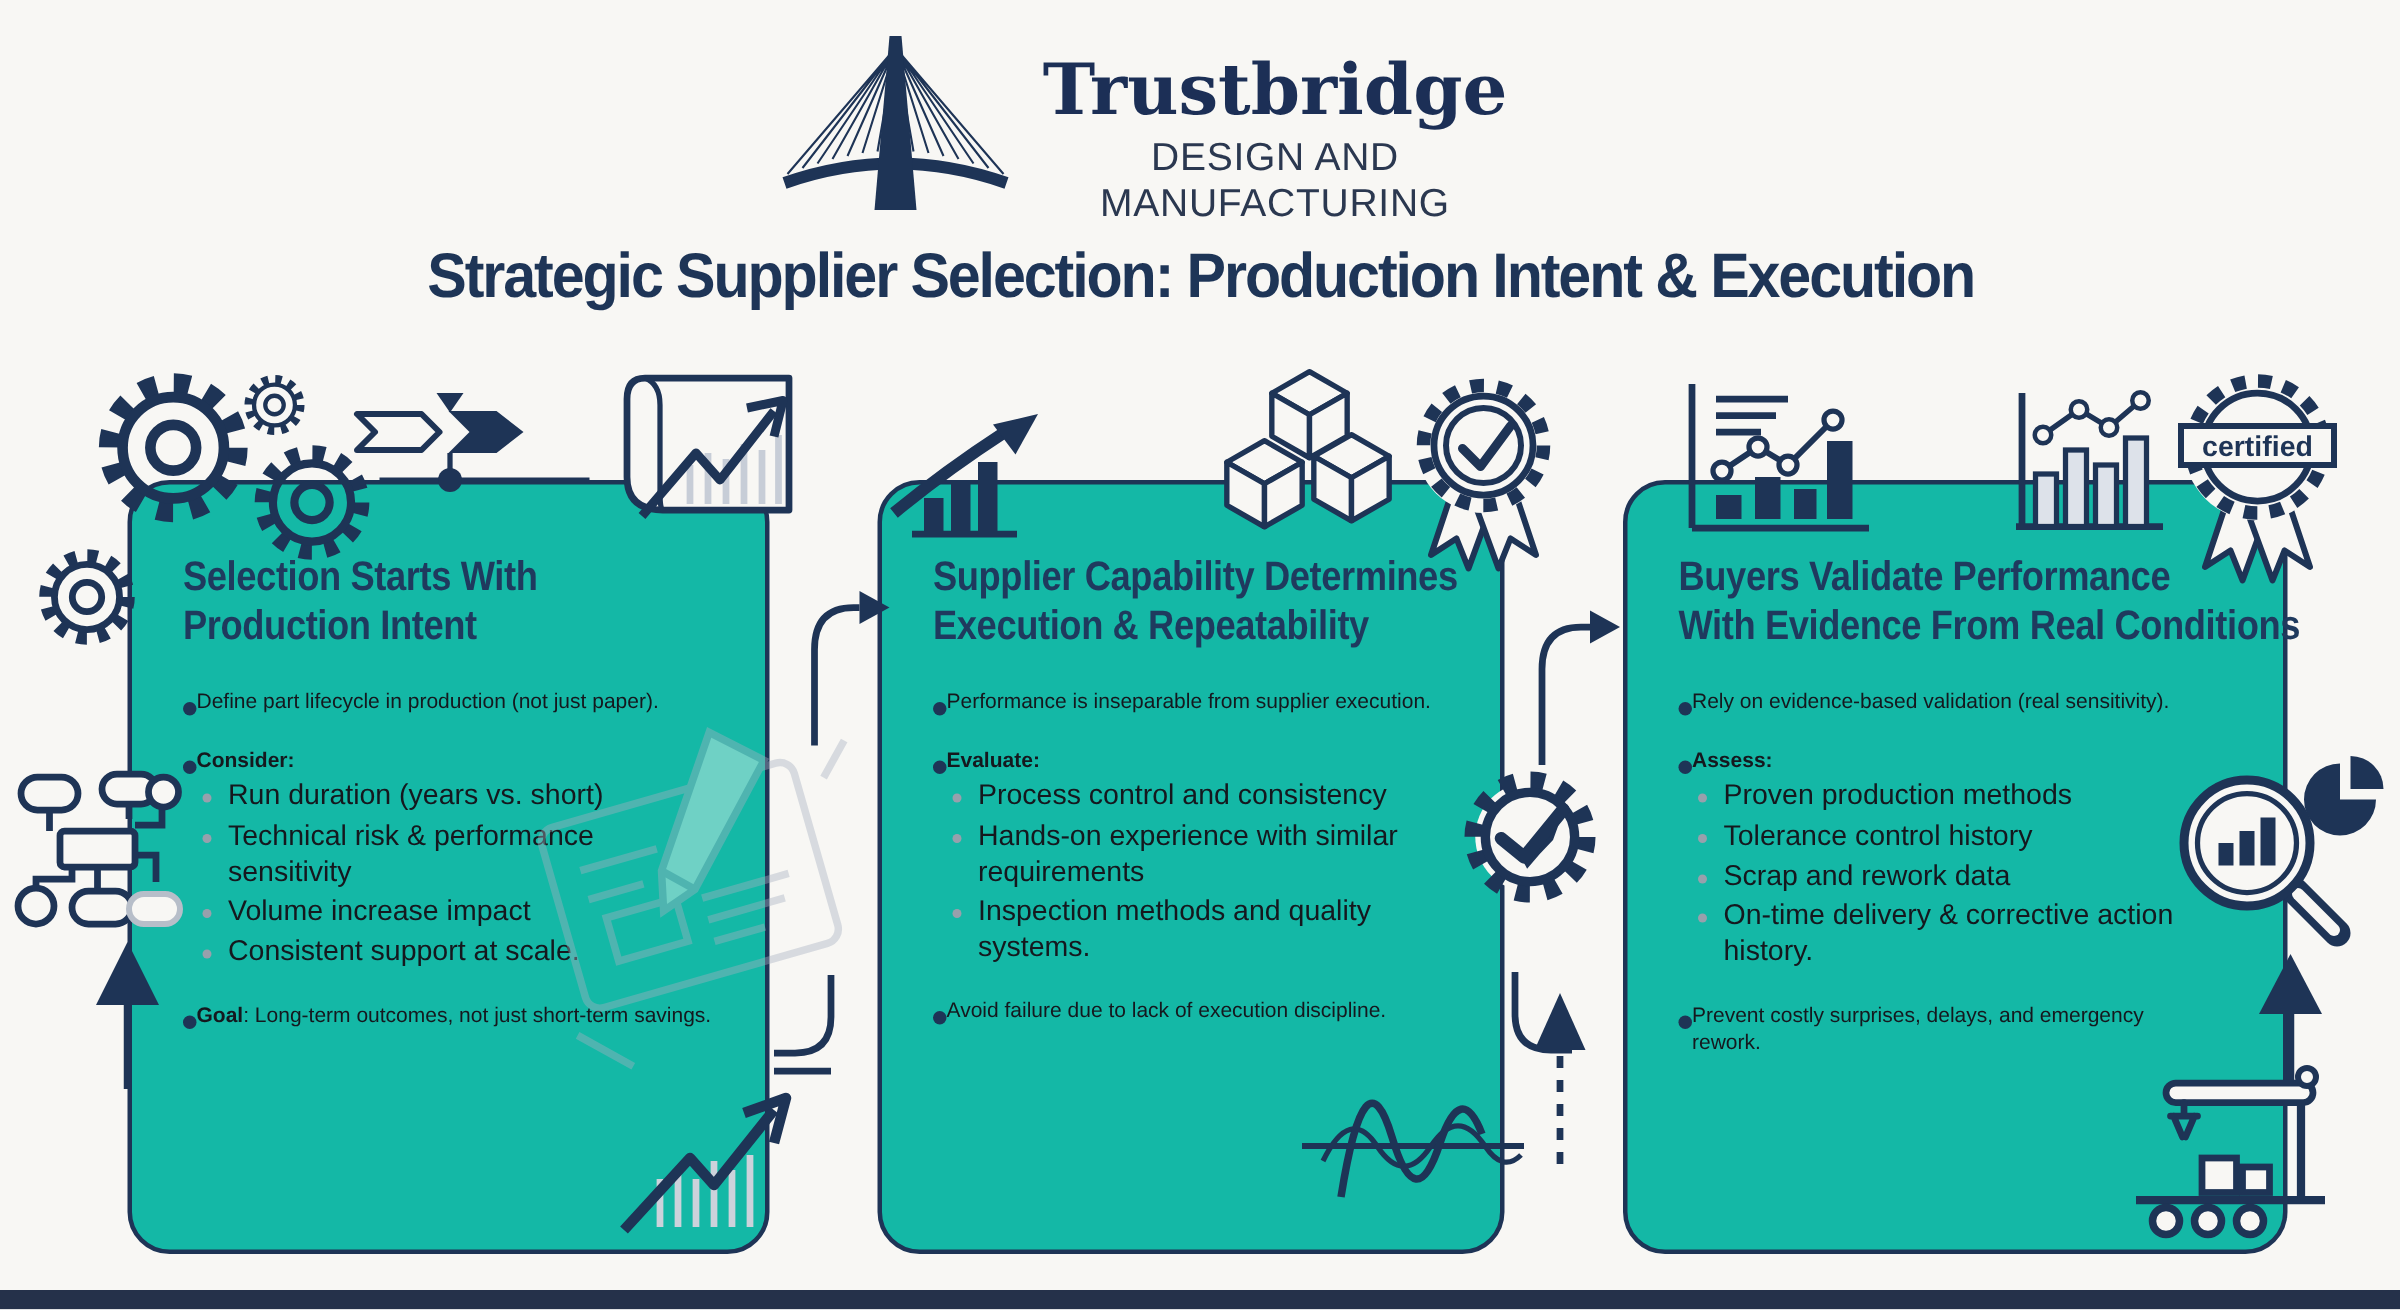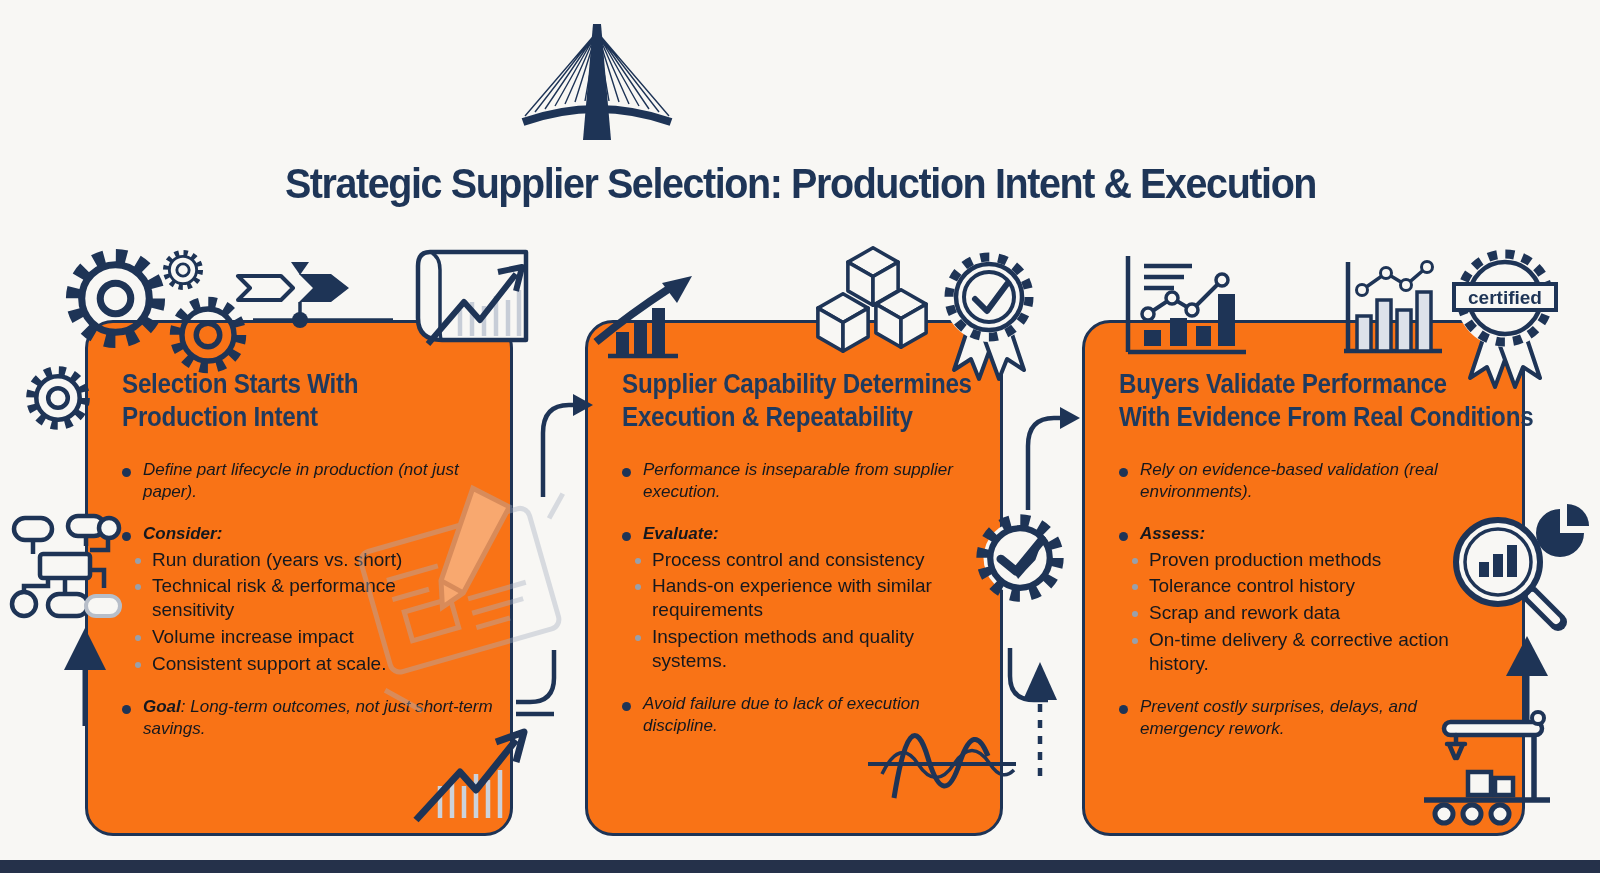--- a/index.html
+++ b/index.html
@@ -13,29 +13,29 @@
   .brand{position:absolute;left:650px;top:36px;width:400px;text-align:center;}
   .brand-name{font-family:"DejaVu Serif","Liberation Serif",serif;font-weight:bold;
               font-size:47px;color:#1c2f56;letter-spacing:0px;line-height:1.05;}
   .brand-tag{font-size:26px;color:#2b3850;letter-spacing:0.5px;margin-top:4px;font-weight:500;}
 
   .main-title{position:absolute;left:0;right:0;top:160px;text-align:center;}
   .main-title span{display:inline-block;transform:scaleX(.94);transform-origin:center;
       font-weight:bold;font-size:42px;letter-spacing:-1.5px;color:#1e3557;}
 
   
-  .panel{position:absolute;top:320px;height:516px;background:#f97316;
+  .panel{position:absolute;top:320px;height:516px;background:#14b8a6;
          border:3.5px solid #1e3456;border-radius:28px;box-sizing:border-box;
          padding:44px 14px 0 34px;z-index:2;}
   .p1{left:85px;width:428px;}
   .p2{left:585px;width:418px;}
   .p3{left:1082px;width:443px;}
   .h-line{font-weight:bold;font-size:27.5px;color:#1f3a5e;line-height:1.2;
           white-space:nowrap;transform:scaleX(.88);transform-origin:left;letter-spacing:-0.3px;}
-  .b{display:flex;gap:12px;margin-top:21px;font-size:17px;line-height:1.27;font-style:italic;}
+  .b{display:flex;gap:0;margin-top:21px;font-size:14px;line-height:1.27;}
   .b .dot{flex:none;width:9px;height:9px;border-radius:50%;background:#1e3456;margin-top:9px;}
   .b .txt{max-width:352px;}
   .b .txt b{font-weight:bold;}
   .first{margin-top:26px;}
   .sub{display:flex;gap:11px;margin:3px 0 0 13px;font-size:19px;line-height:1.25;}
   .sub .sdot{flex:none;width:6px;height:6px;border-radius:50%;background:#98a0ac;margin-top:10px;}
   .sub .stxt{max-width:330px;}
 
   .watermark{position:absolute;left:352px;top:462px;opacity:.4;z-index:3;color:#a7b0c0;}
   .bottombar{position:absolute;left:0;top:860px;width:1600px;height:13px;background:#25314a;z-index:5;}
@@ -64,20 +64,24 @@
   <div class="logo icon">
     <svg width="150" height="118" viewBox="0 0 150 118">
       <g stroke="#1e3456" stroke-width="1.4">
         <path d="M74 8 L2 92 M74 8 L12 88 M74 8 L22 85 M74 8 L32 82 M74 8 L42 80 M74 8 L52 78 M74 8 L62 77"></path>
         <path d="M74 8 L146 92 M74 8 L136 88 M74 8 L126 85 M74 8 L116 82 M74 8 L106 80 M74 8 L96 78 M74 8 L86 77"></path>
       </g>
       <path d="M0 98 Q74 72 148 98" fill="none" stroke="#1e3456" stroke-width="8"></path>
       <polygon points="70,0 78,0 88,116 60,116" fill="#1e3456"></polygon>
     </svg>
   </div>
+  <div class="brand">
+    <div class="brand-name">Trustbridge</div>
+    <div class="brand-tag">DESIGN AND MANUFACTURING</div>
+  </div>
 
   <div class="main-title">
     <span>Strategic Supplier Selection: Production Intent &amp; Execution</span>
   </div>
 
   <div class="panel p1">
     <div class="h-line">Selection Starts With</div>
     <div class="h-line">Production Intent</div>
     <div class="b first">
       <span class="dot"></span>
@@ -136,21 +140,21 @@
       <span class="dot"></span>
         <div class="txt"><b></b><span>Avoid failure due to lack of execution discipline.</span></div>
     </div>
   </div>
 
   <div class="panel p3">
     <div class="h-line">Buyers Validate Performance</div>
     <div class="h-line">With Evidence From Real Conditions</div>
     <div class="b first">
       <span class="dot"></span>
-        <div class="txt">Rely on evidence-based validation (real environments).</div>
+        <div class="txt">Rely on evidence-based validation (real sensitivity).</div>
     </div>
     <div class="b">
       <span class="dot"></span>
         <div class="txt"><b>Assess:</b></div>
     </div>
     <div class="sub">
         <span class="sdot"></span>
         <span class="stxt">Proven production methods</span>
       </div>
     <div class="sub">

